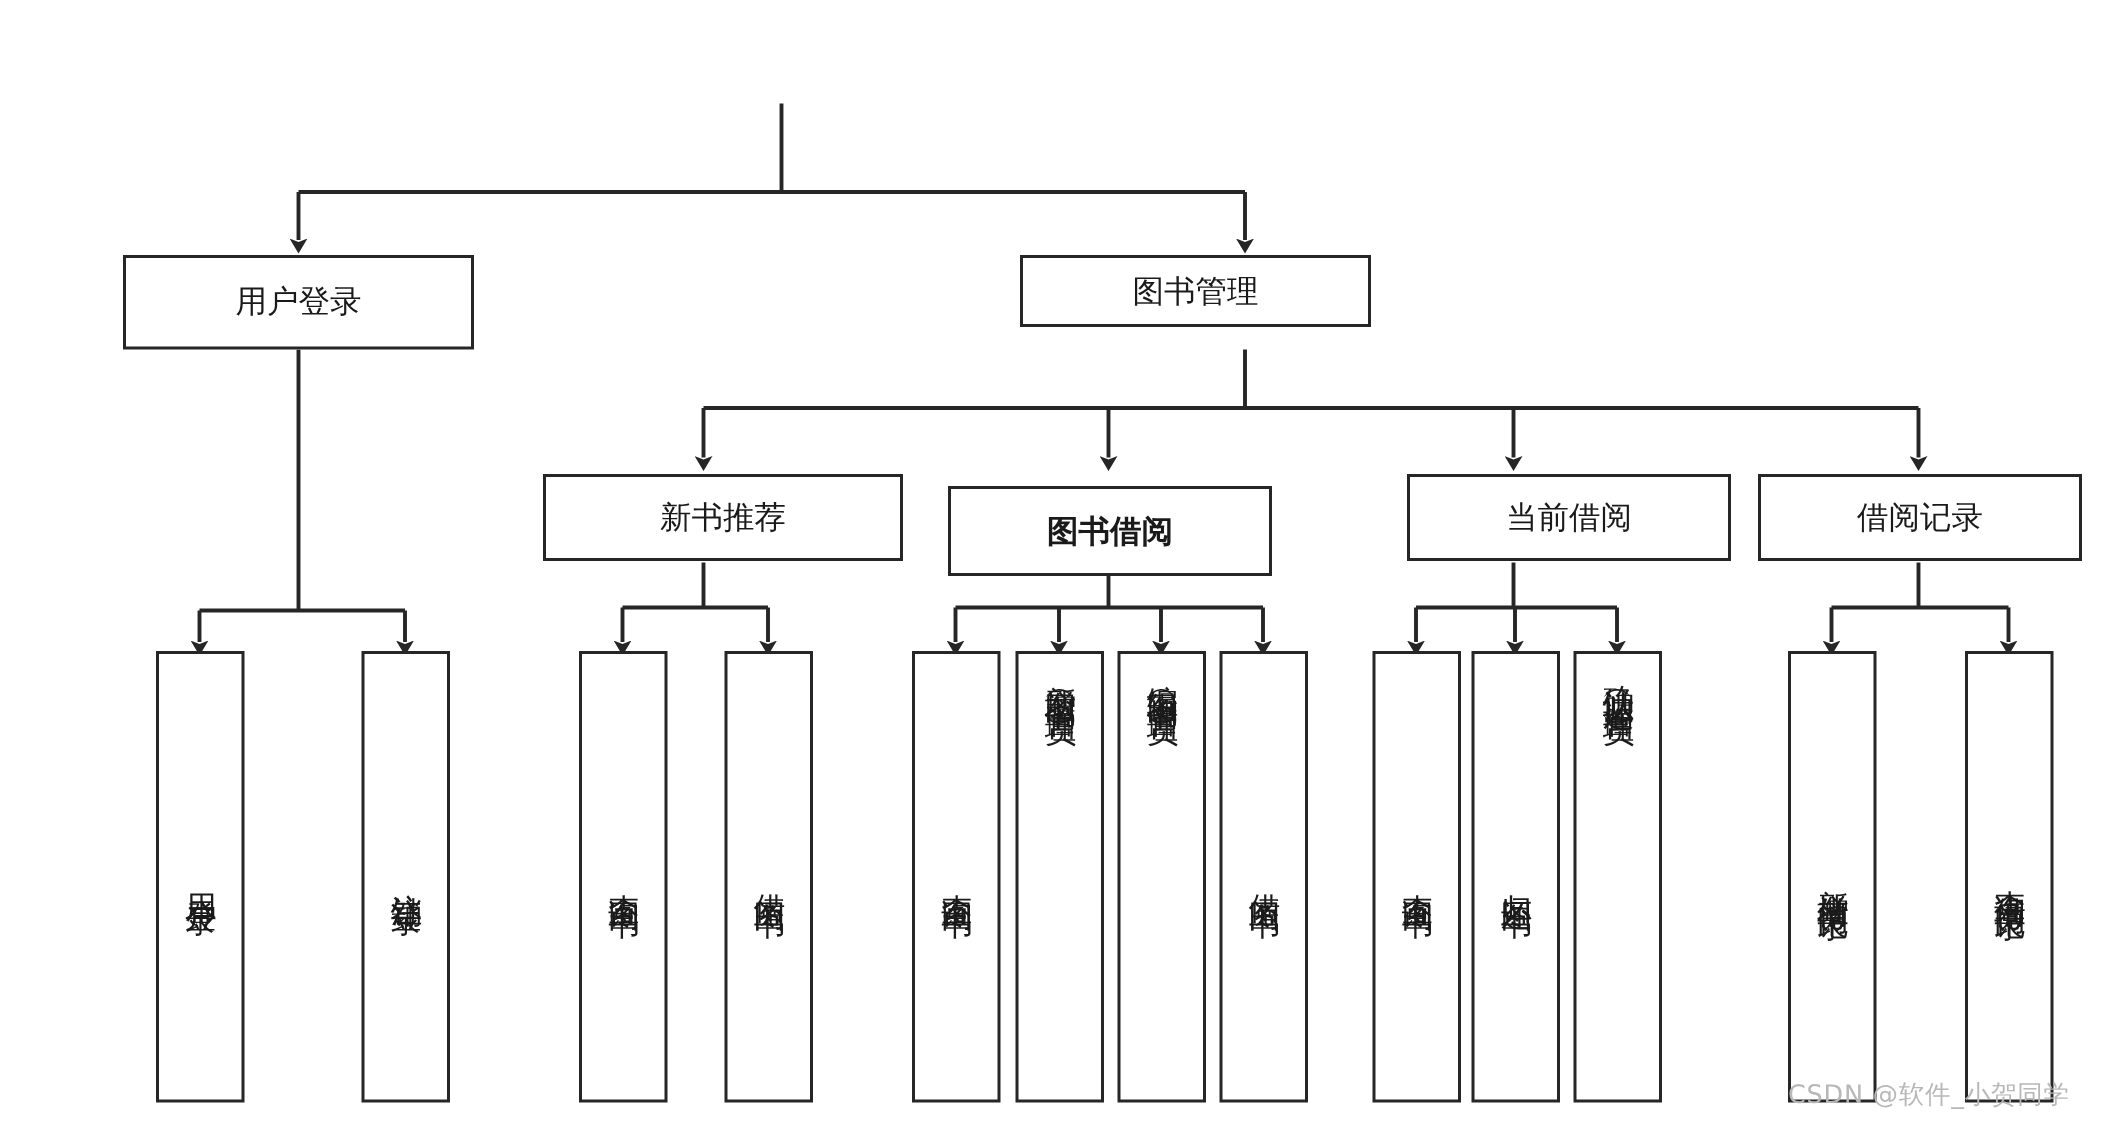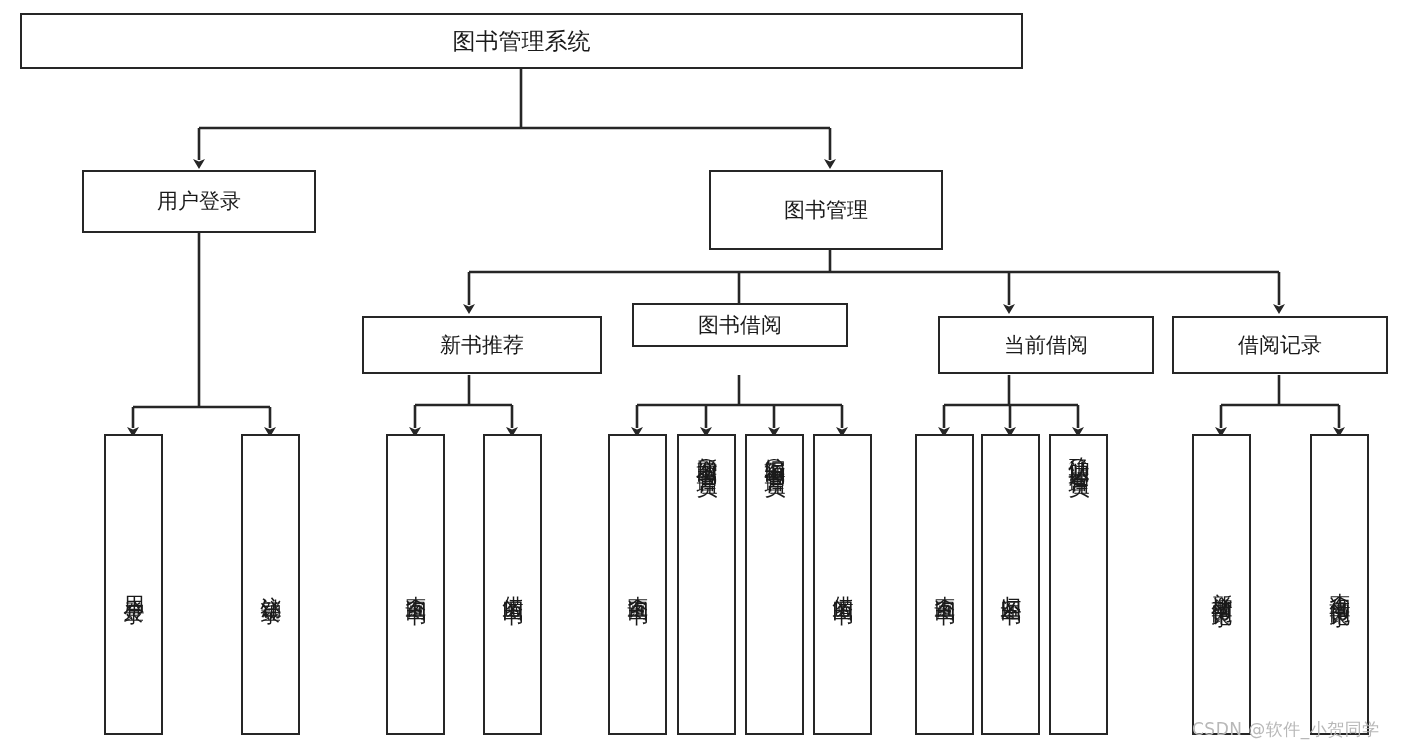--- a/index.html
+++ b/index.html
@@ -123,37 +123,34 @@
       <path d="M1010,405 L1010,428" marker-end="url(#arrow)"></path>
       <path d="M1078,405 L1078,428" marker-end="url(#arrow)"></path>
 
       <path d="M1279,375 L1279,405"></path>
       <path d="M1221,405 L1339,405"></path>
       <path d="M1221,405 L1221,428" marker-end="url(#arrow)"></path>
       <path d="M1339,405 L1339,428" marker-end="url(#arrow)"></path>
     </g>
   </svg>
 
-  <div class="node lvl0" style="left:20px; top:13px; width:1003px; height:56px;">
-    <span class="node-label">图书管理系统</span>
-  </div>
 
   <div class="node lvl1" style="left:82px; top:170px; width:234px; height:63px;">
     <span class="node-label">用户登录</span>
   </div>
 
-  <div class="node lvl1" style="left:709px; top:170px; width:234px; height:80px;">
+  <div class="node lvl1" style="left:680px; top:170px; width:234px; height:48px;">
     <span class="node-label">图书管理</span>
   </div>
 
   <div class="node lvl2" style="left:362px; top:316px; width:240px; height:58px;">
     <span class="node-label">新书推荐</span>
   </div>
 
-  <div class="node lvl2" style="left:632px; top:303px; width:216px; height:44px;">
+  <div class="node lvl2" style="left:632px; top:324px; width:216px; height:60px;font-weight:bold;">
     <span class="node-label">图书借阅</span>
   </div>
 
   <div class="node lvl2" style="left:902px; top:316px; width:216px; height:58px;margin-left:36px;">
     <span class="node-label">当前借阅</span>
   </div>
 
   <div class="node lvl2" style="left:1172px; top:316px; width:216px; height:58px;">
     <span class="node-label">借阅记录</span>
   </div>

